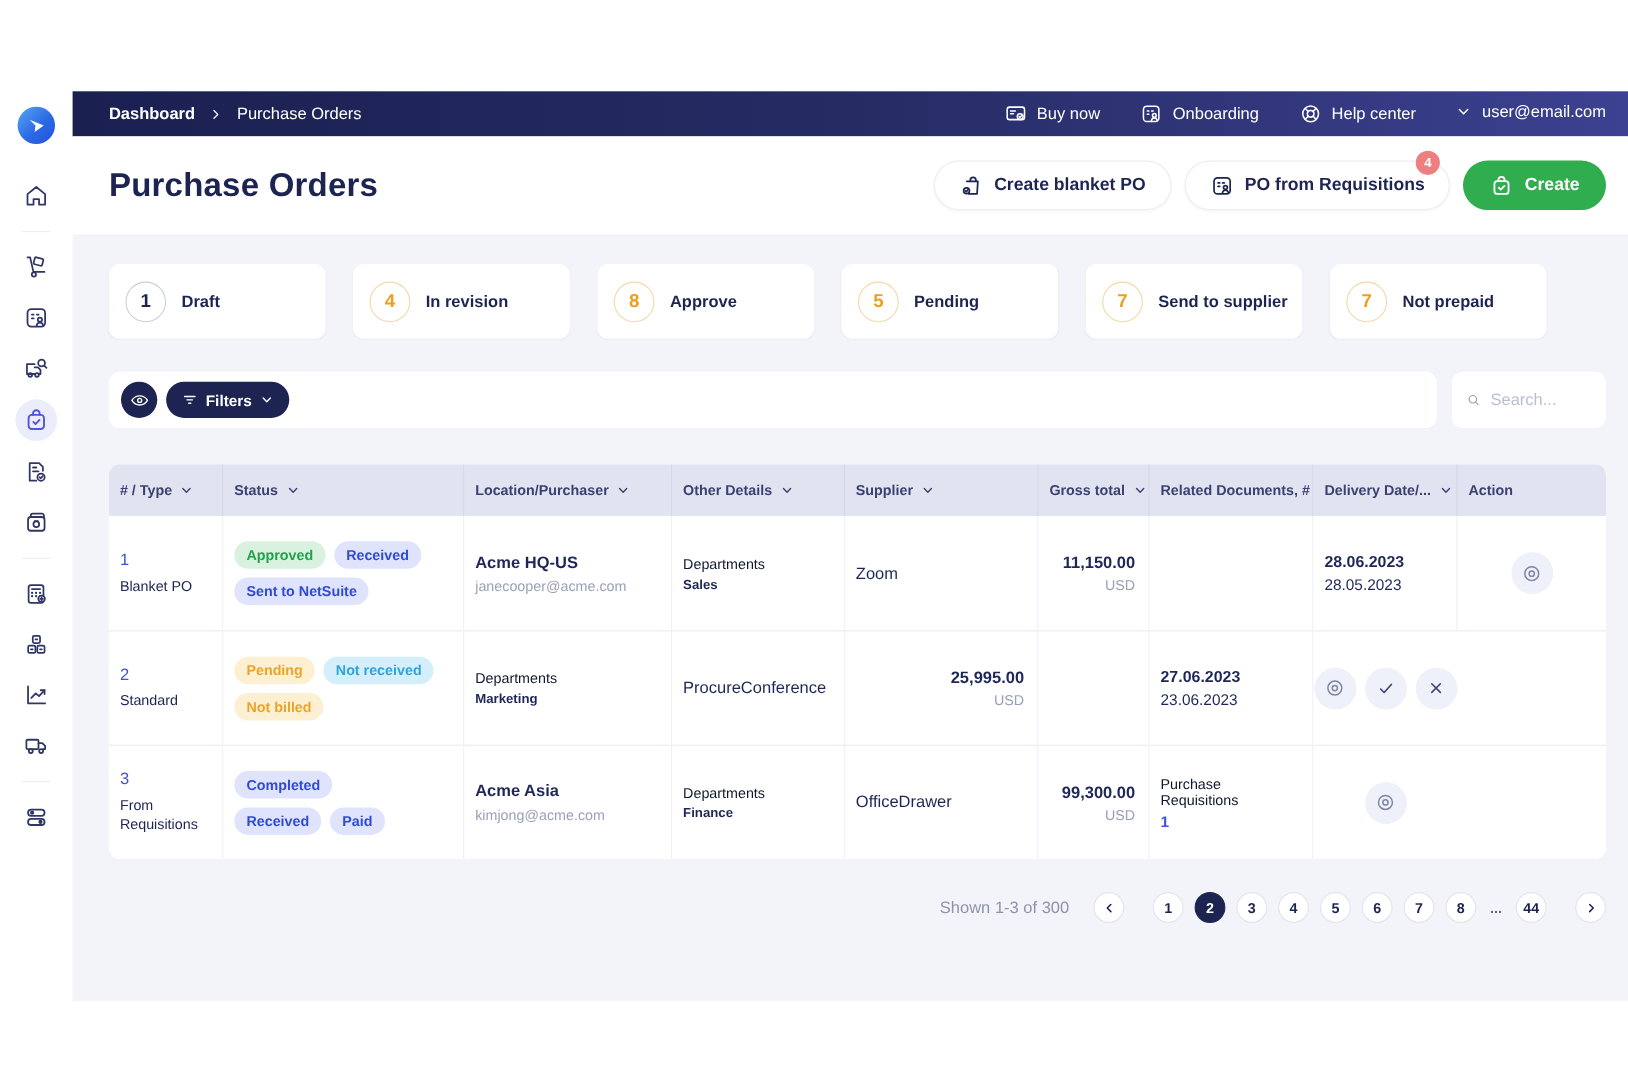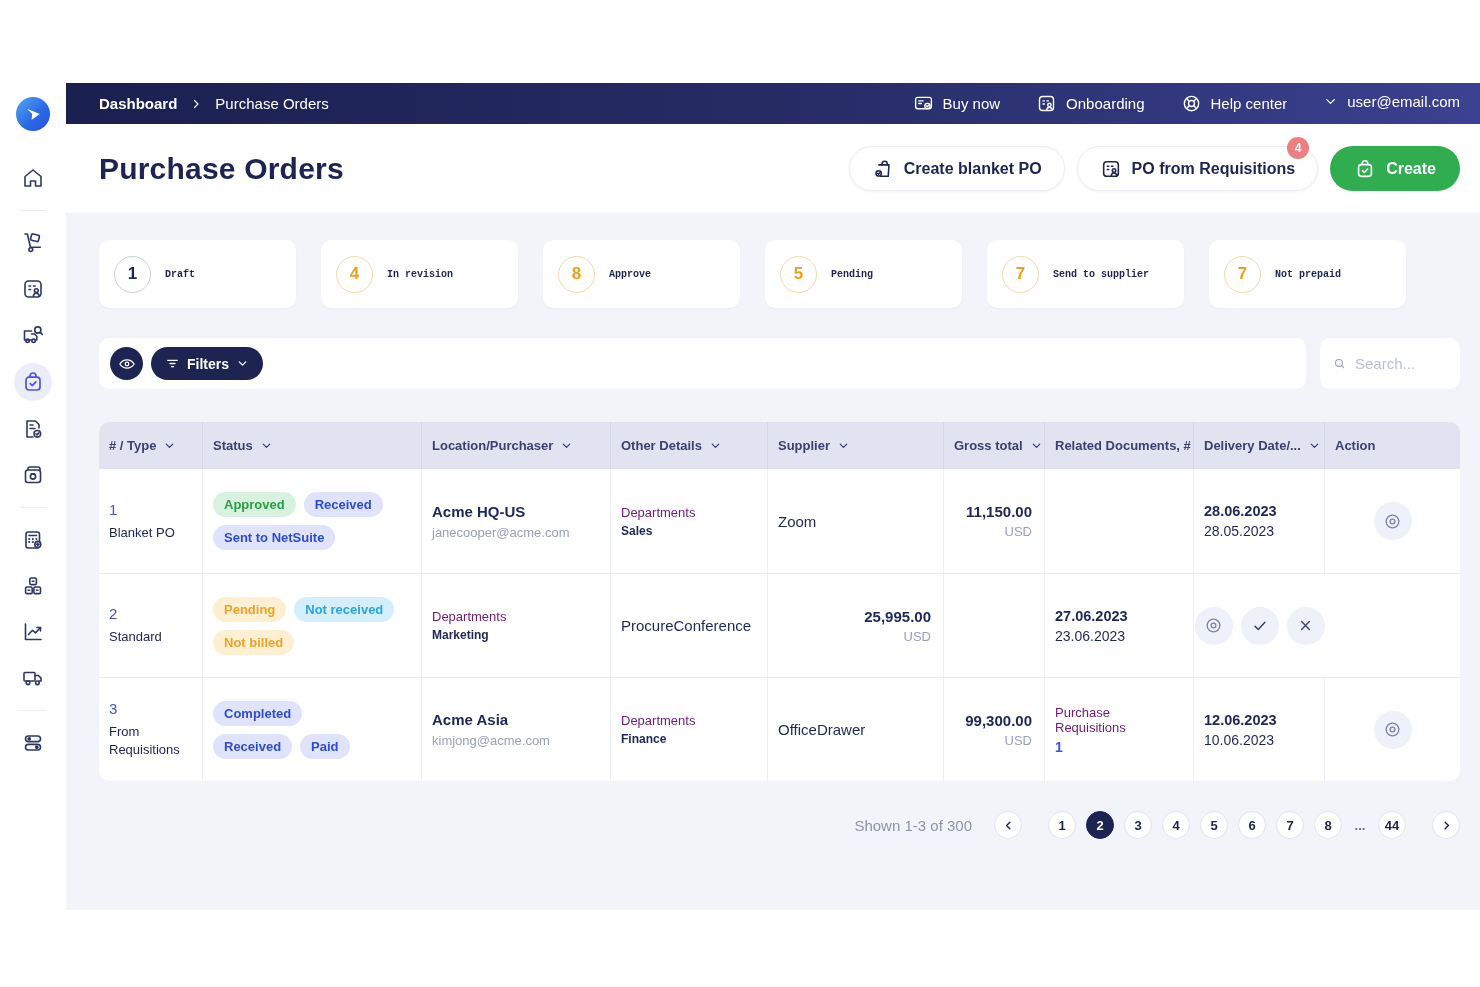--- a/index.html
+++ b/index.html
@@ -36,21 +36,21 @@
   .btn-green { background:#2fad4f; color:#fff; padding:0 24px; }
   .badge { position:absolute; top:-10px; right:8px; min-width:22px; height:22px; border-radius:11px; background:#ee7f80; color:#fff; font-size:12px; font-weight:700; display:flex; align-items:center; justify-content:center; }
 
   
   .panel { height:697px; background:#f3f4fa; padding:27px 20px 0 33px; }
 
   .cards { display:flex; gap:25px; }
   .card { width:197px; height:68px; background:#fff; border-radius:10px; display:flex; align-items:center; gap:14px; padding-left:15px; box-shadow:0 1px 2px rgba(29,36,82,.04); cursor:pointer; }
   .card-num { width:37px; height:37px; border-radius:50%; display:flex; align-items:center; justify-content:center; font-size:17px; font-weight:600; border:1px solid #f3d9a8; color:#ef9e1d; flex:none; }
   .card.draft .card-num { border-color:#c9d0df; color:#1d2452; }
-  .card-label { font-size:10px; font-weight:600; color:#1d2452;font-family:Liberation Mono, monospace; }
+  .card-label { font-size:15px; font-weight:600; color:#1d2452; }
 
   .filter-row { margin-top:30px; display:flex; gap:14px; }
   .filter-bar { flex:1; height:51px; background:#fff; border-radius:10px; display:flex; align-items:center; gap:8px; padding:0 11px; }
   .eye-btn { width:33px; height:33px; border-radius:50%; background:#1d2452; display:flex; align-items:center; justify-content:center; cursor:pointer; flex:none; }
   .filters-btn { height:33px; border-radius:17px; background:#1d2452; color:#fff; display:flex; align-items:center; gap:7px; padding:0 14px; font-size:14px; font-weight:600; cursor:pointer; }
   .search-box { width:140px; height:51px; background:#fff; border-radius:10px; display:flex; align-items:center; gap:9px; padding:0 13px; }
   .search-box input { border:none; outline:none; width:92px; font-size:15px; color:#1d2452; font-family:inherit; background:transparent; }
   .search-box input::placeholder { color:#b9bfd3; }
 
   
@@ -66,21 +66,21 @@
   .row-id { font-size:15px; font-weight:500; color:#4353cf; cursor:pointer; }
   .row-type { font-size:13px; font-weight:500; color:#1d2452; margin-top:6px; line-height:1.35; }
   .pill-line { display:flex; gap:8px; margin:4px 0; flex-wrap:wrap; }
   .pill { padding:5px 11px; border-radius:14px; font-size:13px; font-weight:600; white-space:nowrap; cursor:default; }
   .pill.green { background:#d9f2e0; color:#24a148; }
   .pill.blue { background:#dfe3fb; color:#2e4bd8; }
   .pill.yellow { background:#fdf0d2; color:#eca426; }
   .pill.cyan { background:#d5eefb; color:#2ba5dc; }
   .loc-name { font-size:15px; font-weight:700; color:#1e2757; }
   .loc-mail { font-size:13px; color:#9aa0b8; margin-top:5px; }
-  .muted-label { font-size:13px; color:#701a75; }
+  .muted-label { font-size:13px; color:#0f172a; }
   .other-value { font-size:12px; font-weight:700; color:#1e2757; margin-top:4px; }
   .supplier-name { font-size:15px; font-weight:500; color:#1e2757; }
   .td-gross { align-items:flex-end; padding-right:12px; }
   .gross-amt { font-size:15px; font-weight:700; color:#1e2757; }
   .gross-cur { font-size:13px; color:#9aa0b8; margin-top:4px; }
   .related-value { font-size:14px; font-weight:600; color:#3d55d8; margin-top:4px; cursor:pointer; }
   .date-main { font-size:14.5px; font-weight:700; color:#1e2757; }
   .date-sub { font-size:14px; font-weight:500; color:#1e2757; margin-top:4px; }
   .td-action { flex-direction:row; align-items:center; justify-content:center; gap:8px; }
   .action-circle { width:38px; height:38px; border-radius:50%; background:#eef0fa; display:flex; align-items:center; justify-content:center; cursor:pointer; flex:none; }
@@ -513,24 +513,20 @@
           <div class="td">
             <span class="supplier-name">OfficeDrawer</span>
           </div>
           <div class="td td-gross">
             <span class="gross-amt">99,300.00</span>
             <span class="gross-cur">USD</span>
           </div>
           <div class="td">
             <span class="muted-label">Purchase Requisitions</span>
             <span class="related-value">1</span>
-          </div>
-          <div class="td">
-            <span class="date-main">12.06.2023</span>
-            <span class="date-sub">10.06.2023</span>
           </div>
           <div class="td td-action">
             <div class="action-circle">
               <svg width="19" height="19" viewBox="0 0 24 24" fill="none" stroke="#7d84a6" stroke-width="1.7">
                   <circle cx="12" cy="12" r="8"></circle>
                   <circle cx="12" cy="12" r="3"></circle>
                 </svg>
             </div>
           </div>
         </div>

